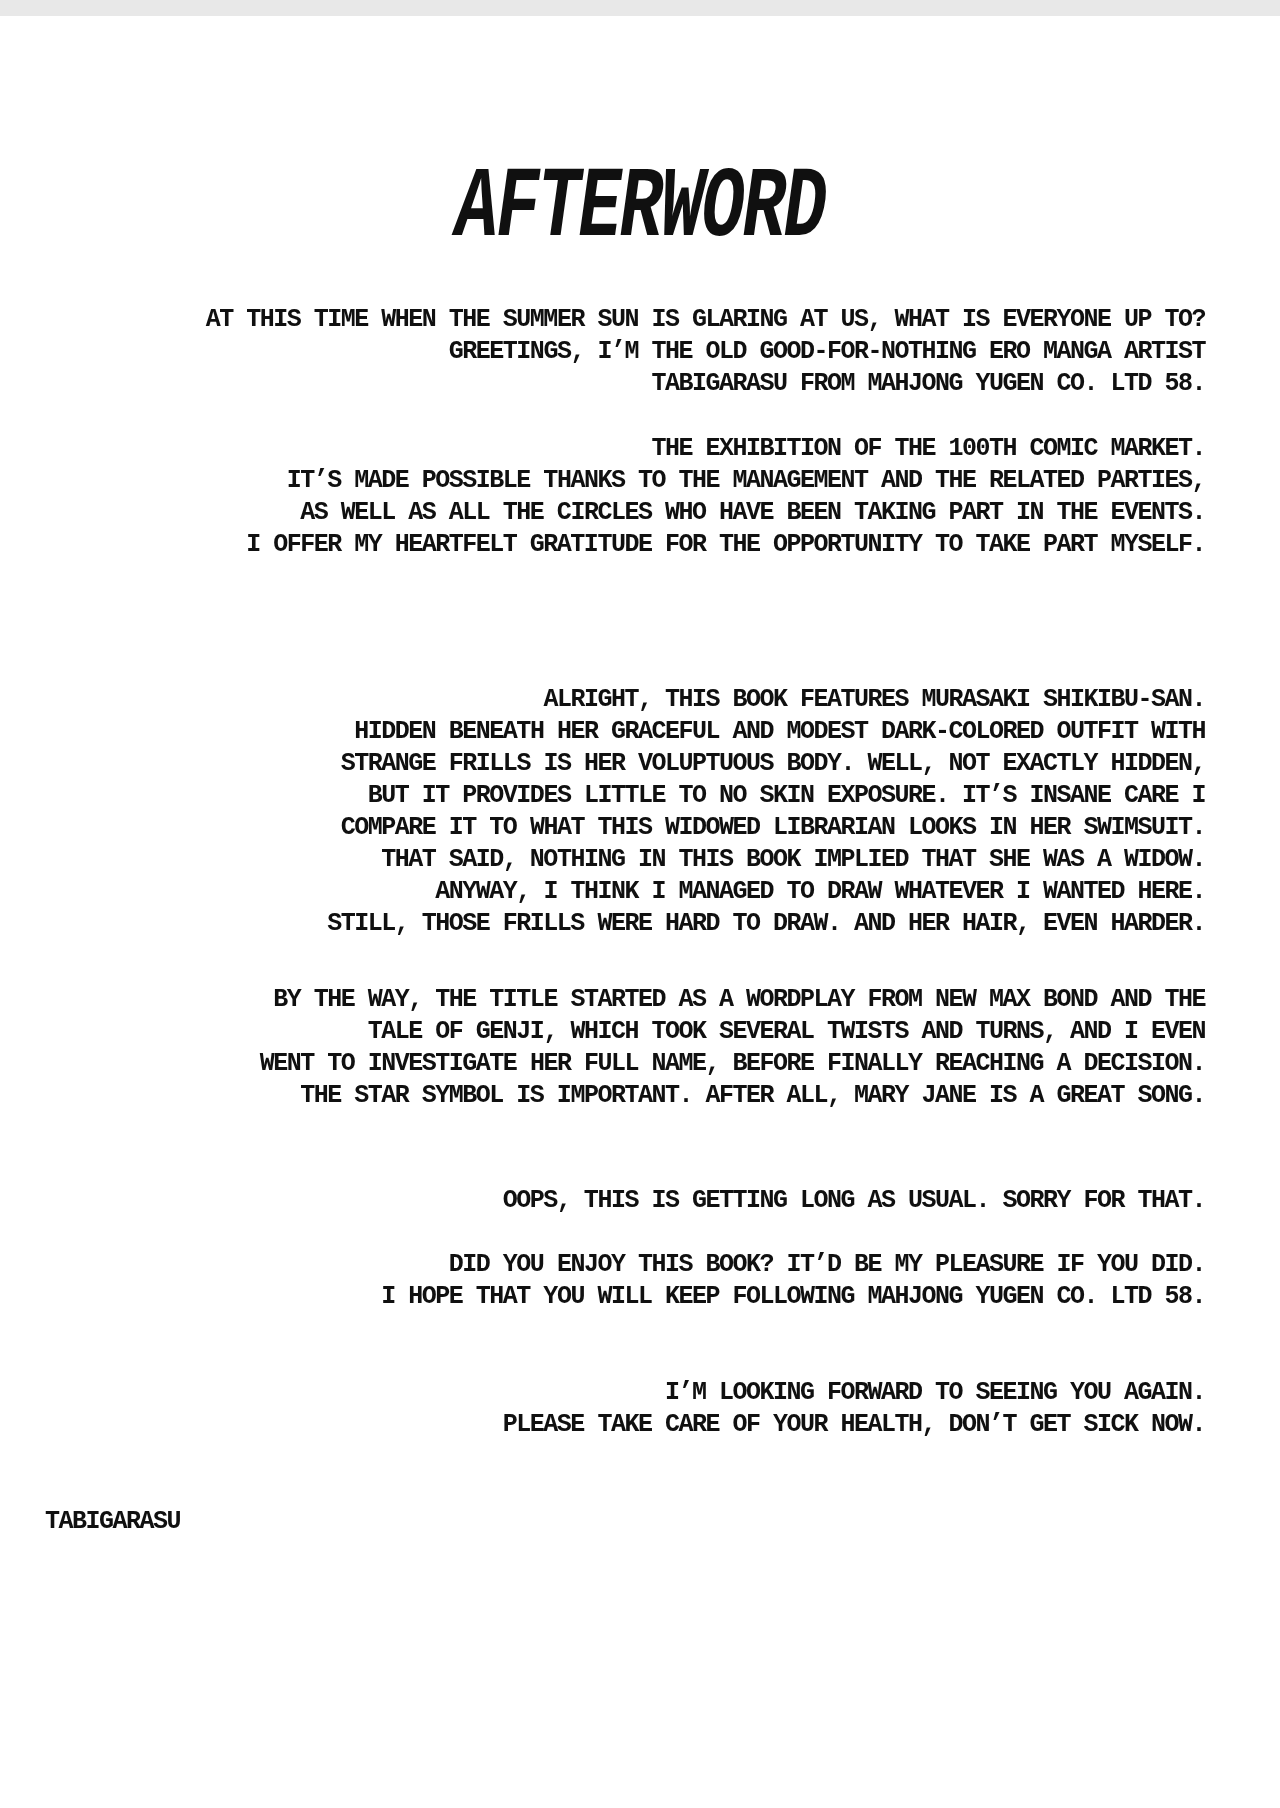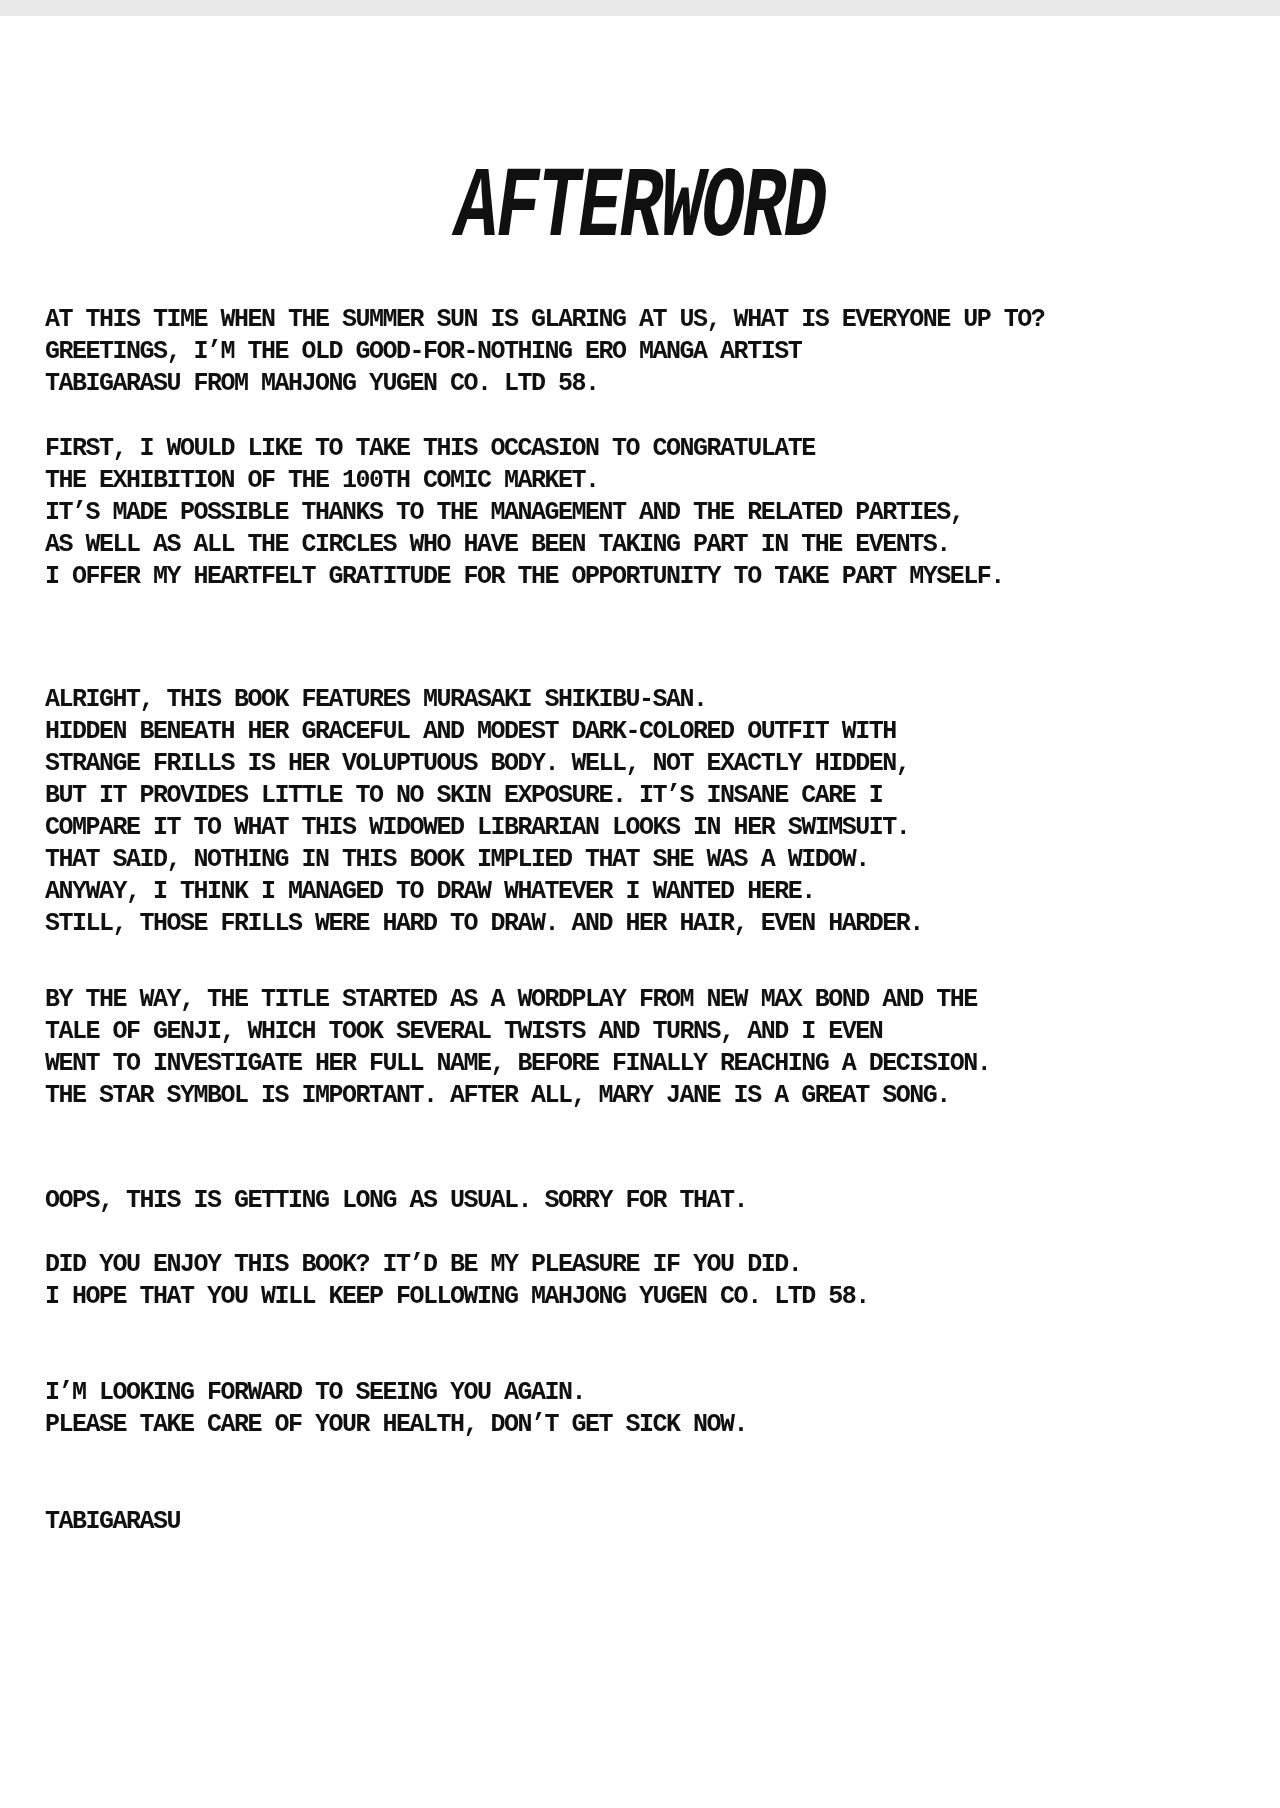--- a/index.html
+++ b/index.html
@@ -29,21 +29,21 @@
     font-style: italic;
     letter-spacing: -3px;
     transform: scaleX(0.72);
     transform-origin: 50% 50%;
     white-space: nowrap;
   }
   .para {
     position: absolute;
     left: 45px;
     width: 1160px;
-    text-align: left;
+    text-align: right;
     font-size: 25px;
     line-height: 32px;
     font-weight: bold;
     letter-spacing: -1.5px;
   }
   .para .line {
     white-space: nowrap;
   }
   .signature {
     position: absolute;
@@ -63,21 +63,20 @@
 
   <h1 class="title">AFTERWORD</h1>
 
   <div class="para" style="top:288px">
       <div class="line">AT THIS TIME WHEN THE SUMMER SUN IS GLARING AT US, WHAT IS EVERYONE UP TO?</div>
       <div class="line">GREETINGS, I’M THE OLD GOOD-FOR-NOTHING ERO MANGA ARTIST</div>
       <div class="line">TABIGARASU FROM MAHJONG YUGEN CO. LTD 58.</div>
     </div>
 
   <div class="para" style="top:417px">
-      <div class="line">FIRST, I WOULD LIKE TO TAKE THIS OCCASION TO CONGRATULATE</div>
       <div class="line">THE EXHIBITION OF THE 100TH COMIC MARKET.</div>
       <div class="line">IT’S MADE POSSIBLE THANKS TO THE MANAGEMENT AND THE RELATED PARTIES,</div>
       <div class="line">AS WELL AS ALL THE CIRCLES WHO HAVE BEEN TAKING PART IN THE EVENTS.</div>
       <div class="line">I OFFER MY HEARTFELT GRATITUDE FOR THE OPPORTUNITY TO TAKE PART MYSELF.</div>
     </div>
 
   <div class="para" style="top:668px">
       <div class="line">ALRIGHT, THIS BOOK FEATURES MURASAKI SHIKIBU-SAN.</div>
       <div class="line">HIDDEN BENEATH HER GRACEFUL AND MODEST DARK-COLORED OUTFIT WITH</div>
       <div class="line">STRANGE FRILLS IS HER VOLUPTUOUS BODY. WELL, NOT EXACTLY HIDDEN,</div>

